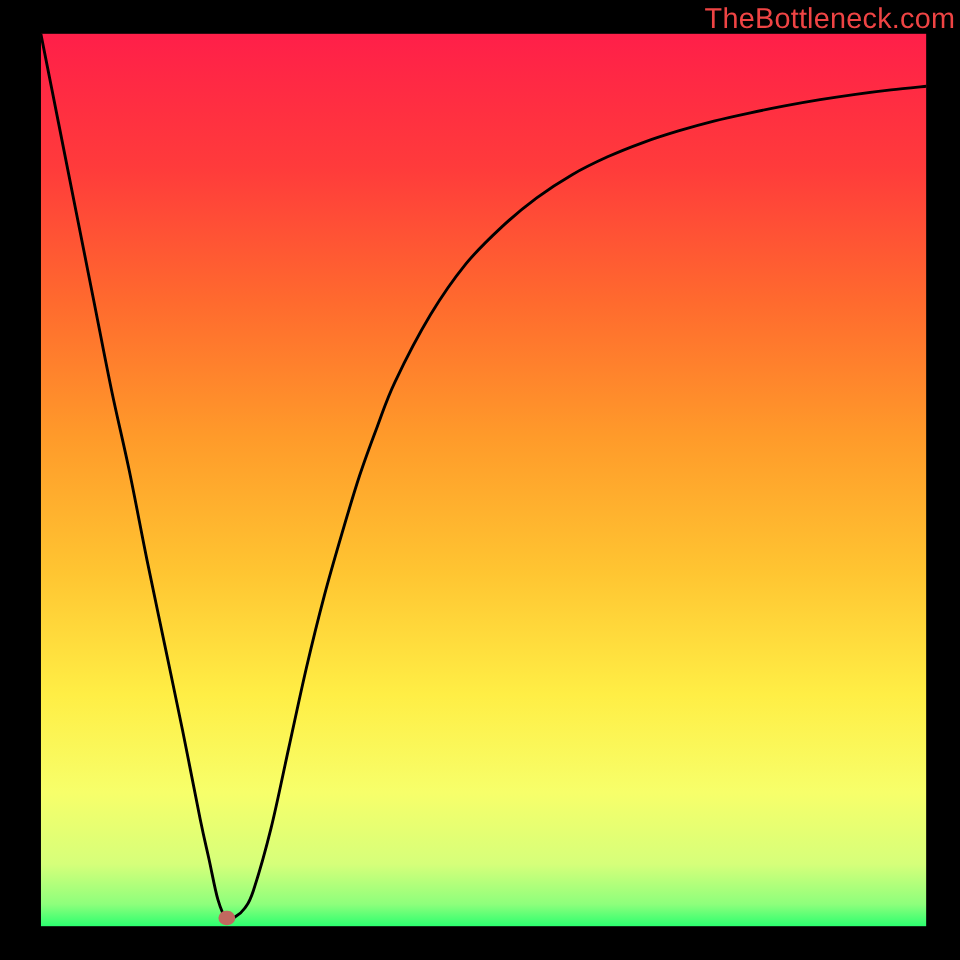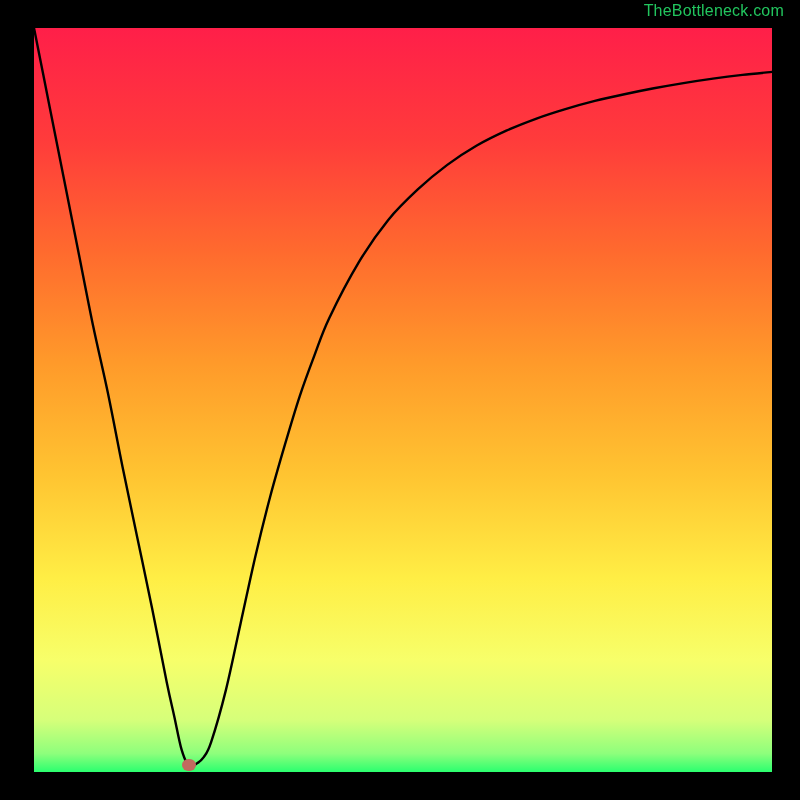--- a/index.html
+++ b/index.html
@@ -12,23 +12,23 @@
   }
   .frame {
     position: relative;
     width: 800px;
     height: 800px;
     background: #000;
   }
   .watermark {
     position: absolute;
     top: 2px;
-    right: 16px;
-    color: #22c55e;
-    font-size: 16px;
+    right: 4px;
+    color: #ef4444;
+    font-size: 24px;
     font-weight: 500;
     letter-spacing: 0.2px;
     z-index: 20;
   }
   .plot-area {
     position: absolute;
     left: 34px;
     top: 28px;
     width: 738px;
     height: 744px;

